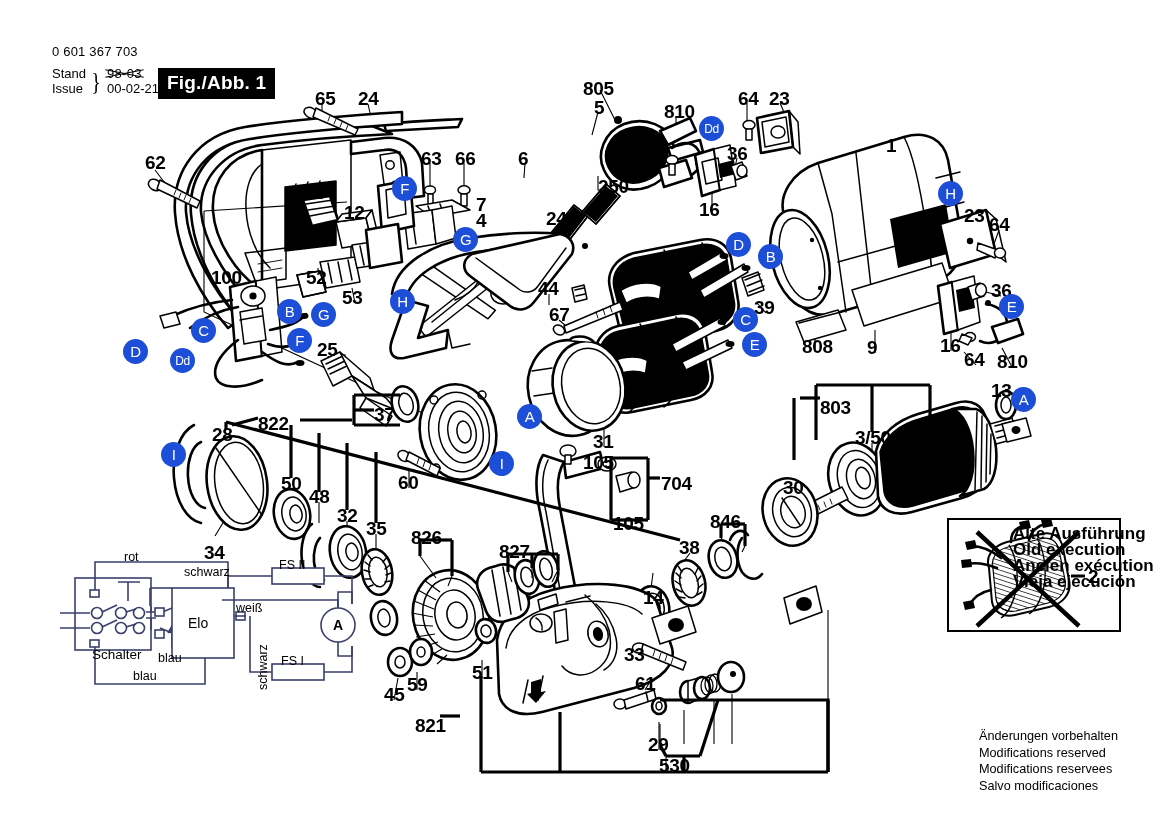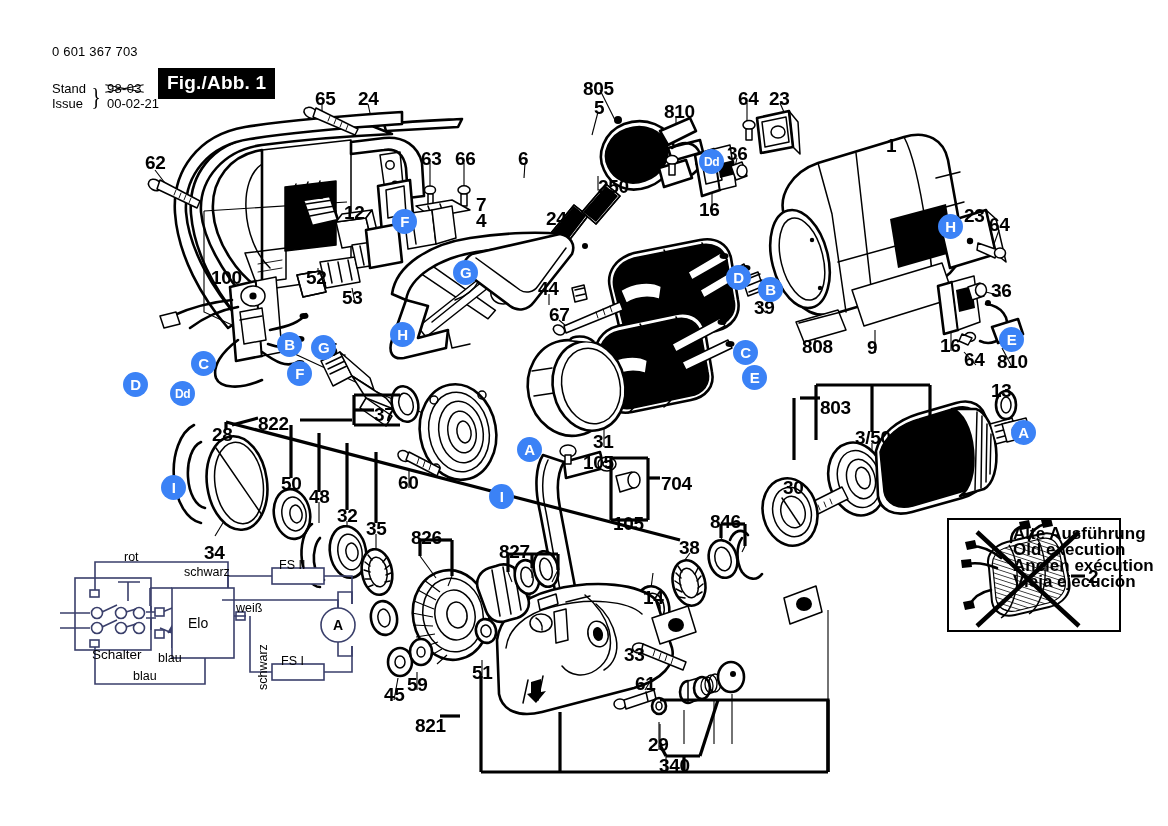--- a/index.html
+++ b/index.html
@@ -7,45 +7,44 @@
     width:1168px;height:826px;position:relative;overflow:hidden;
     font-family:"Liberation Sans","DejaVu Sans",sans-serif;
     color:#000;
     -webkit-font-smoothing:antialiased;
   }
   #sheet{position:absolute;inset:0;}
 
   
   .hdr{position:absolute;left:52px;top:44px;}
   .hdr .pn{font-size:13px;letter-spacing:.2px;white-space:nowrap;}
-  .hdr .datewrap{display:flex;align-items:center;margin-top:22px;}
+  .hdr .datewrap{display:flex;align-items:center;margin-top:7px;}
   .hdr .lbls{font-size:13px;line-height:15px;}
   .hdr .brace{font-size:25px;line-height:23px;margin:0 5px 0 4px;font-family:"Liberation Serif",serif;transform:scaleX(.8);}
   .hdr .vals{font-size:13px;line-height:15px;}
   .hdr .struck{position:relative;display:inline-block;letter-spacing:.3px;}
   .hdr .struck:before,.hdr .struck:after{
     content:"";position:absolute;left:-2px;right:-2px;height:1.4px;background:#000;
   }
   .hdr .struck:before{top:45%;transform:rotate(-11deg);}
   .hdr .struck:after{top:45%;transform:rotate(11deg);}
 
   .figbox{
     position:absolute;left:158px;top:68px;background:#000;color:#fff;
     font-size:19px;font-weight:bold;padding:4px 9px 5px 9px;letter-spacing:.2px;
   }
 
   
   .num{position:absolute;font-size:19px;font-weight:bold;letter-spacing:-.3px;white-space:nowrap;}
 
   
   .cir{
-    position:absolute;width:25px;height:25px;border-radius:50%;background:#3b82f6;color:#fff;
-    font-size:15px;font-weight:bold;display:flex;align-items:center;justify-content:center;
+    position:absolute;width:25px;height:25px;border-radius:50%;background:#1d4ed8;color:#fff;
+    font-size:15px;font-weight:normal;display:flex;align-items:center;justify-content:center;
     letter-spacing:-.5px;
-    margin-top:33px;
   }
   .cir.dd{font-size:12px;}
 
   
   svg.art{position:absolute;left:0;top:0;width:1168px;height:826px;overflow:visible;pointer-events:none;}
 
   
   .wire{position:absolute;}
   .wire .wlabel{position:absolute;font-size:12.5px;white-space:nowrap;}
   .wire .wlabel.rot{transform:rotate(-90deg);transform-origin:0 0;}
@@ -734,21 +733,21 @@
     <div class="num" style="left:613px;top:513px">105</div>
     <div class="num" style="left:783px;top:477px">30</div>
     <div class="num" style="left:710px;top:511px">846</div>
     <div class="num" style="left:679px;top:537px">38</div>
     <div class="num" style="left:643px;top:587px">14</div>
     <div class="num" style="left:411px;top:527px">826</div>
     <div class="num" style="left:499px;top:541px">827</div>
     <div class="num" style="left:624px;top:644px">33</div>
     <div class="num" style="left:635px;top:673px">61</div>
     <div class="num" style="left:648px;top:734px">29</div>
-    <div class="num" style="left:659px;top:755px">340</div>
+    <div class="num" style="left:659px;top:755px">530</div>
     <div class="num" style="left:384px;top:684px">45</div>
     <div class="num" style="left:407px;top:674px">59</div>
     <div class="num" style="left:472px;top:662px">51</div>
     <div class="num" style="left:415px;top:715px">821</div>
   </div>
 
   <div>
     <div class="cir" style="left:392px;top:176px">F</div>
     <div class="cir" style="left:453px;top:227px">G</div>
     <div class="cir" style="left:726px;top:232px">D</div>
@@ -835,20 +834,24 @@
     <div class="wlabel" style="left:236px;top:601px">weiß</div>
     <div class="wlabel" style="left:188px;top:615px;font-size:14px">Elo</div>
     <div class="wlabel" style="left:158px;top:651px">blau</div>
     <div class="wlabel rot" style="left:256px;top:690px">schwarz</div>
     <div class="wlabel" style="left:281px;top:654px">FS I</div>
     <div class="wlabel" style="left:92px;top:647px;font-size:13.5px">Schalter</div>
     <div class="wlabel" style="left:133px;top:669px">blau</div>
     <div class="wlabel" style="left:333px;top:617px;font-size:14px;font-weight:bold">A</div>
   </div>
 
+  <div class="note rt" style="left:979px;top:728px">Änderungen vorbehalten
+Modifications reserved
+Modifications reservees
+Salvo modificaciones</div>
 
   <div id="oldexec">
     <svg width="170" height="110" viewBox="0 0 170 110" style="position:absolute;left:0;top:0">
       <g>
         <path fill="none" stroke="#000" stroke-width="2" d="M40,48 C36,36 44,26 58,22 L92,14 C104,11 112,17 114,28 L120,60 C123,73 114,84 100,87 L66,95 C54,98 45,92 43,82 Z"></path>
         <path fill="url(#hatchB)" stroke="#000" stroke-width="1.2" d="M44,49 C41,38 48,30 59,27 L91,19 C101,16 108,21 110,30 L116,60 C118,71 111,80 99,83 L67,91 C57,93 49,88 47,79 Z"></path>
         <path fill="none" stroke="#000" stroke-width="1.4" d="M60,25 C67,36 70,54 67,70 C64,84 58,94 52,98"></path>
         <path fill="none" stroke="#000" stroke-width="1.4" d="M88,18 C95,30 98,50 95,66 C92,80 86,90 80,94"></path>
 
         <g fill="none" stroke="#000" stroke-width="2.6" stroke-linecap="round">

